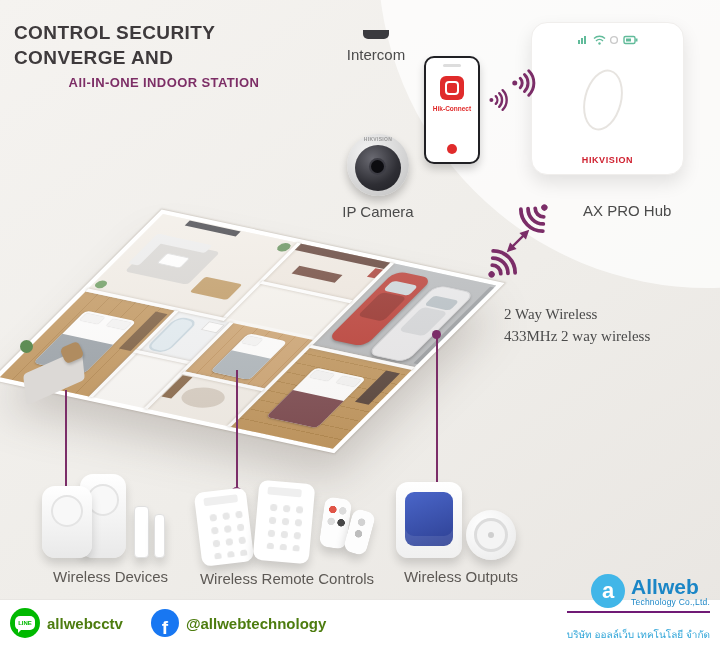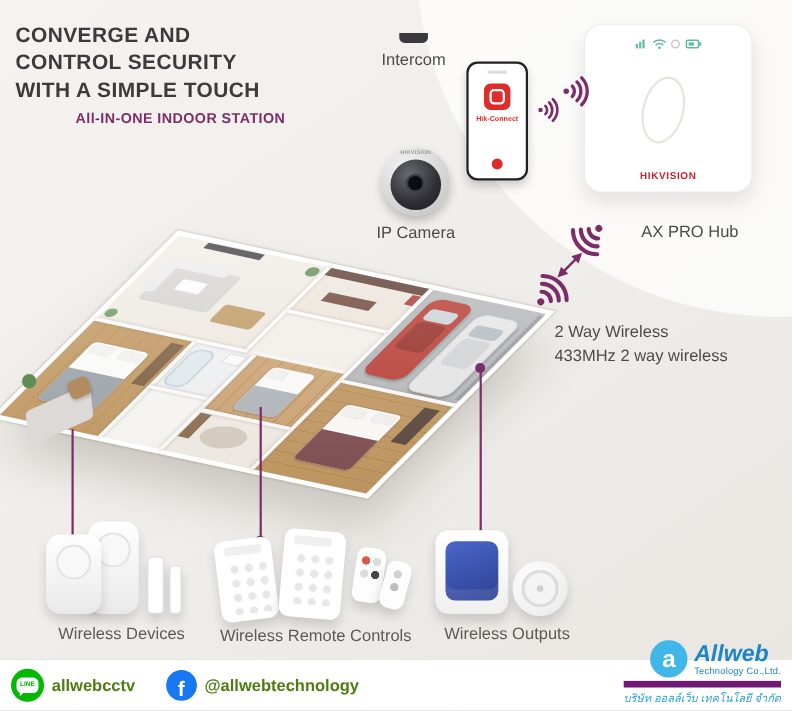--- a/index.html
+++ b/index.html
@@ -58,21 +58,21 @@
   .hub{position:absolute;left:531px;top:22px;width:153px;height:153px;background:#fff;border-radius:16px;
        box-shadow:0 8px 18px rgba(0,0,0,.10);border:1px solid #f0eeec;z-index:3;box-sizing:border-box;}
   .hub-status{position:absolute;top:10px;left:0;width:100%;display:flex;justify-content:center;}
   .hub-oval{position:absolute;left:52px;top:46px;width:34px;height:58px;border:2px solid #e7e4e0;
             border-radius:50%;transform:rotate(14deg);}
   .hub-brand{position:absolute;bottom:9px;left:0;width:100%;text-align:center;font-size:9px;
              font-weight:700;color:#cf1f2e;letter-spacing:.6px;}
   .hub-label{position:absolute;left:583px;top:202px;font-size:15px;color:#4b4b4b;z-index:3;}
 
   .wifi{position:absolute;z-index:3;line-height:0;}
-  .wifi-text{position:absolute;left:504px;top:291px;font-size:15px;color:#4b4b4b;line-height:1.45;z-index:3;}
+  .wifi-text{position:absolute;left:504px;top:304px;font-size:15px;color:#4b4b4b;line-height:1.45;z-index:3;font-family:Liberation Serif, serif;}
   .arrow2{position:absolute;left:501px;top:224px;z-index:3;line-height:0;}
 
   
   .plan-wrap{position:absolute;left:0;top:190px;width:520px;height:310px;z-index:1;}
   .plan{position:absolute;left:0;top:0;width:340px;height:230px;transform-origin:0 0;
         transform:translate(163px,24px) matrix(0.98,0.21,-0.71,0.71,0,0);
         background:#fbfaf8;
         box-shadow:0 0 0 5px #ffffff,0 0 2px 6px rgba(110,95,80,.25),24px 34px 42px rgba(90,80,70,.25);}
   .plan::after{content:"";position:absolute;left:0;top:0;right:0;bottom:0;pointer-events:none;
         background:linear-gradient(160deg,rgba(255,255,255,.25),rgba(120,100,80,.07));}
@@ -157,35 +157,34 @@
             overflow:hidden;}
   .fb-badge span{transform:translateY(2px);}
   .c-fb{margin-left:28px;}
   .c-phone{margin-left:44px;}
   .phone-glyph{width:20px;height:20px;flex:none;}
   .brand{position:absolute;right:10px;bottom:4px;text-align:right;}
   .brand-row{display:flex;align-items:center;justify-content:flex-end;gap:6px;}
   .brand-circle{width:34px;height:34px;border-radius:50%;background:#41b6e8;color:#fff;font-size:22px;
                 font-weight:800;display:flex;align-items:center;justify-content:center;flex:none;}
   .brand-names{text-align:left;}
-  .brand-name{font-size:21px;font-weight:800;color:#1b86c6;line-height:1;font-style:italic;}
+  .brand-name{font-size:21px;font-weight:800;color:#1b86c6;line-height:1;}
   .brand-sub{font-size:8.5px;color:#1b86c6;font-weight:400;letter-spacing:.2px;}
-  .brand-thai{margin-top:3px;font-size:10px;color:#2da4d8;border-top:6px solid #701a75;padding-top:2px;font-style:italic;}
+  .brand-thai{margin-top:3px;font-size:10px;color:#2da4d8;border-top:2px solid #701a75;padding-top:14px;}
 </style>
 </head>
 <body>
 
 <div class="stage">
   <div class="bg-circle"></div>
 
   <div class="header">
     <div class="title">
+      <div>CONTROL SECURITY</div>
       <div>CONVERGE AND</div>
-      <div>CONTROL SECURITY</div>
-      <div>WITH A SIMPLE TOUCH</div>
     </div>
     <div class="subtitle">All-IN-ONE INDOOR STATION</div>
   </div>
 
   <div class="intercom">
     <div class="intercom-stand"></div>
     <div class="device-label">Intercom</div>
   </div>
 
   <div class="phone">

